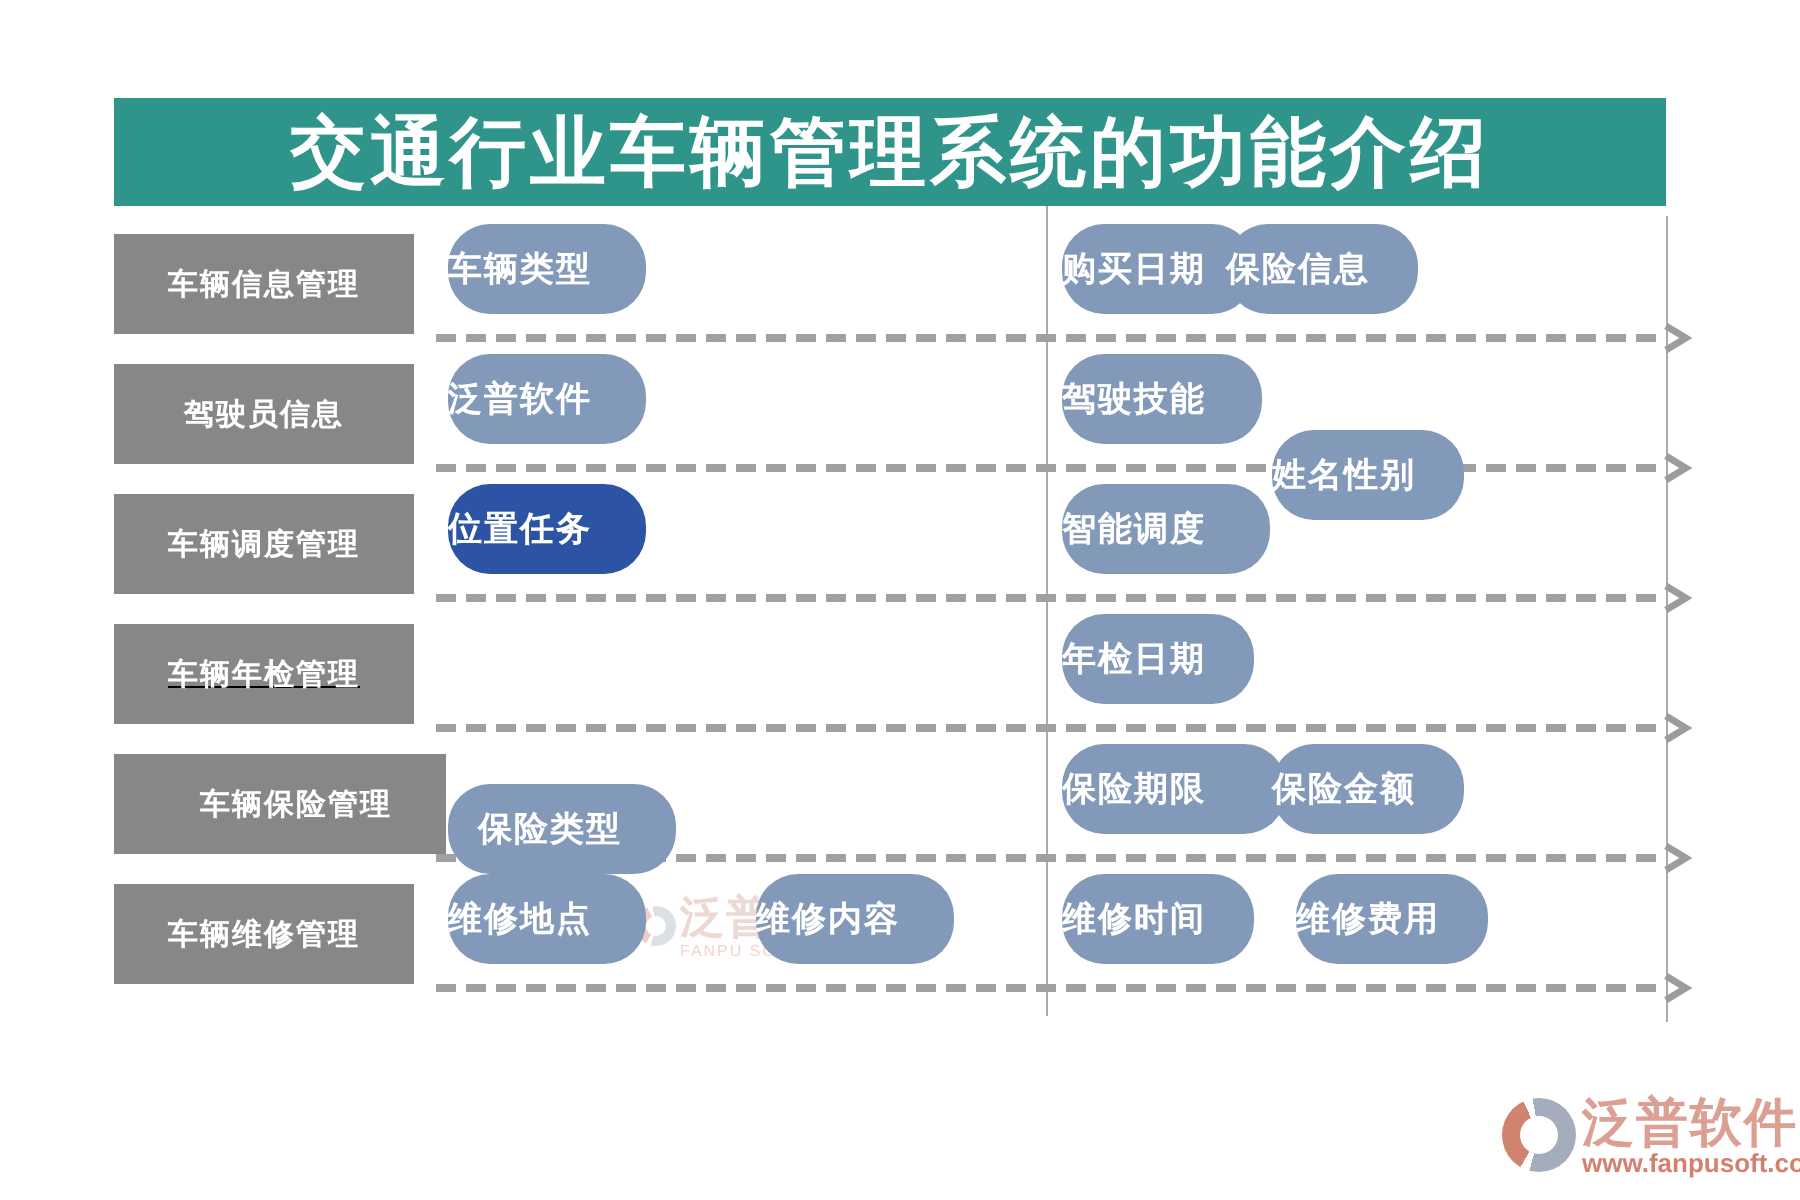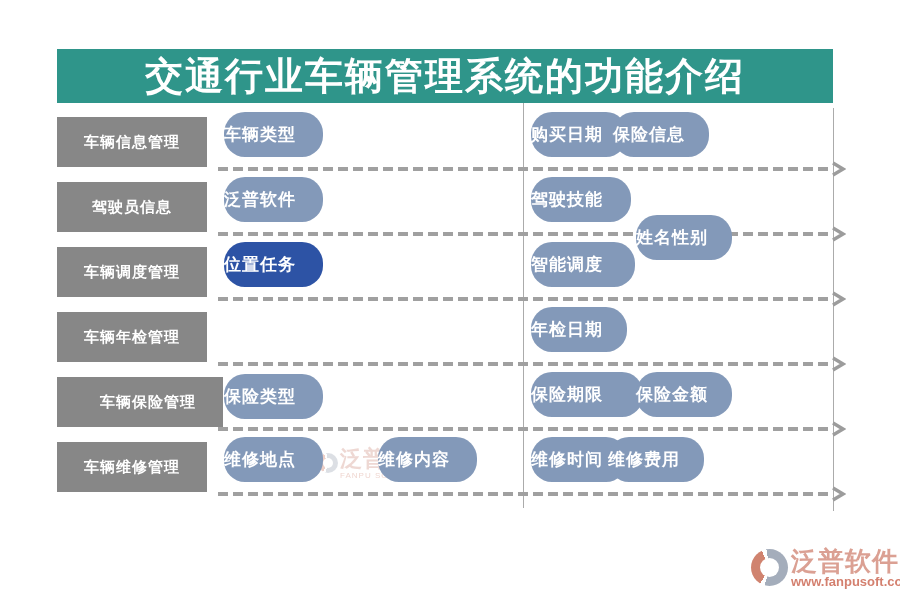--- a/index.html
+++ b/index.html
@@ -88,34 +88,34 @@
       <div class="feature-box dark" style="left: 224px; top: 242px;">
         <span>位置任务</span>
       </div>
       <div class="feature-box" style="left: 531px; top: 242px; width: 104px;">
         <span>智能调度</span>
       </div>
       <div class="dash-line" style="top: 297px;"></div>
       <div class="arrow-head" style="left: 830px; top: 291px;"><svg width="16" height="16" viewBox="0 0 16 16">
           <path d="M3 2 L13 8 L3 14" fill="none" stroke="#9c9c9c" stroke-width="3.4"></path>
         </svg></div>
-      <div class="category-box" style="top: 312px;">
+      <div class="category-box" style="top: 312px; text-decoration: underline;">
         <span>车辆年检管理</span>
       </div>
       <div class="feature-box" style="left: 531px; top: 307px; width: 96px;">
         <span>年检日期</span>
       </div>
       <div class="dash-line" style="top: 362px;"></div>
       <div class="arrow-head" style="left: 830px; top: 356px;"><svg width="16" height="16" viewBox="0 0 16 16">
           <path d="M3 2 L13 8 L3 14" fill="none" stroke="#9c9c9c" stroke-width="3.4"></path>
         </svg></div>
       <div class="category-box" style="top: 377px; padding-left: 16px;">
         <span>车辆保险管理</span>
       </div>
-      <div class="feature-box" style="left: 224px; top: 374px;">
+      <div class="feature-box" style="left: 224px; top: 392px; padding-left: 15px;">
         <span>保险类型</span>
       </div>
       <div class="feature-box" style="left: 531px; top: 372px; width: 112px;">
         <span>保险期限</span>
       </div>
       <div class="feature-box" style="left: 636px; top: 372px; width: 96px;">
         <span>保险金额</span>
       </div>
       <div class="dash-line" style="top: 427px;"></div>
       <div class="arrow-head" style="left: 830px; top: 421px;"><svg width="16" height="16" viewBox="0 0 16 16">
@@ -126,21 +126,21 @@
       </div>
       <div class="feature-box" style="left: 224px; top: 437px;">
         <span>维修地点</span>
       </div>
       <div class="feature-box" style="left: 378px; top: 437px;">
         <span>维修内容</span>
       </div>
       <div class="feature-box" style="left: 531px; top: 437px; width: 96px;">
         <span>维修时间</span>
       </div>
-      <div class="feature-box" style="left: 608px; top: 437px; width: 96px;">
+      <div class="feature-box" style="left: 648px; top: 437px; width: 96px;">
         <span>维修费用</span>
       </div>
       <div class="dash-line" style="top: 492px;"></div>
       <div class="arrow-head" style="left: 830px; top: 486px;"><svg width="16" height="16" viewBox="0 0 16 16">
           <path d="M3 2 L13 8 L3 14" fill="none" stroke="#9c9c9c" stroke-width="3.4"></path>
         </svg></div>
     </div>
 
   <div class="watermark">
     <span class="wm-circle"></span>

